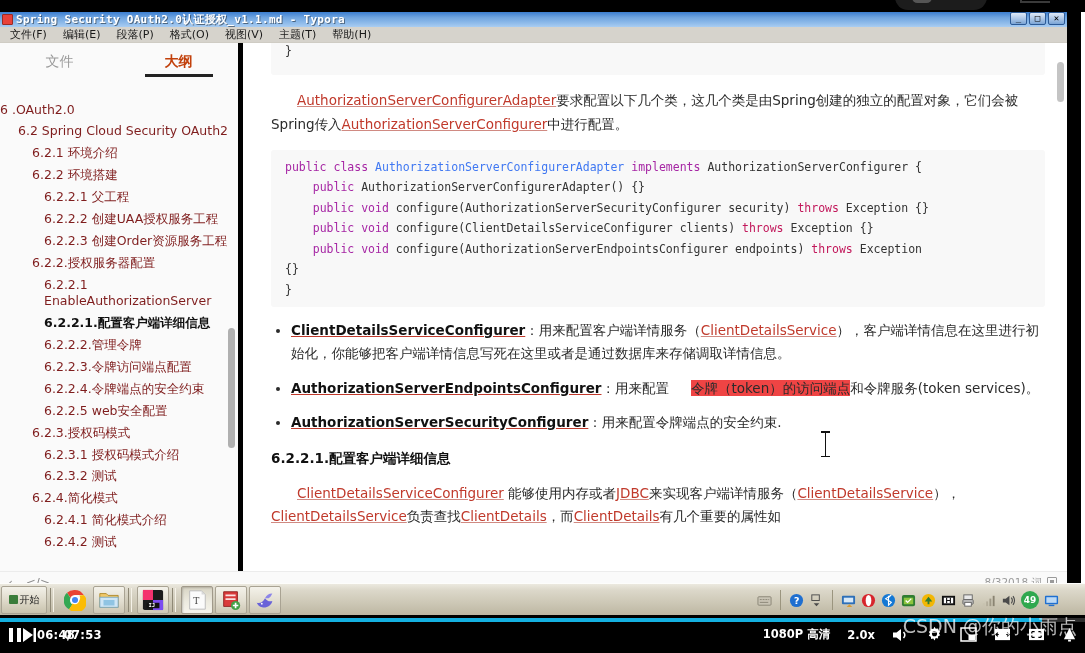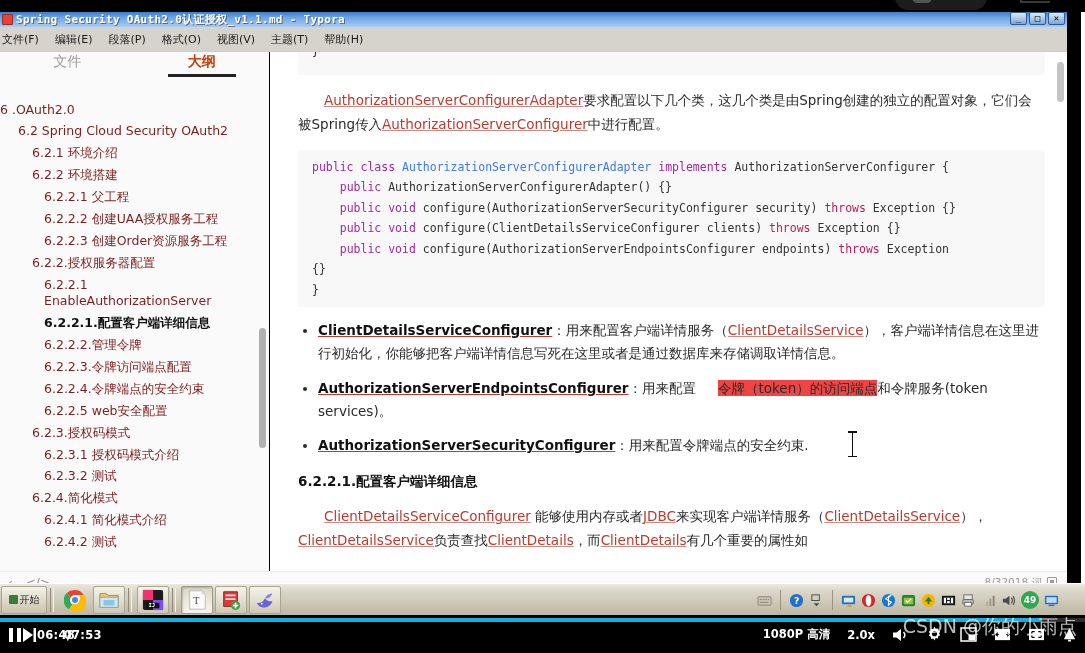--- a/index.html
+++ b/index.html
@@ -64,40 +64,40 @@
     width: 17px; height: 13px;
     background: linear-gradient(to bottom,#dfeaf8,#aec8e8 50%,#7ba5d6);
     border: 1px solid #2c5a96; border-radius: 2px;
     display: flex; align-items: center; justify-content: center;
     font-size: 9px; color: #000; font-family: "DejaVu Sans Mono", monospace;
     line-height: 1;
   }
 
   
   .menubar {
-    position: absolute; left: 0; top: 27px; width: 1067px; height: 25px;
+    position: absolute; left: 0; top: 27px; width: 1067px; height: 16px;
     background: #d6d3cc; display: flex; align-items: center; z-index: 20;
-    padding-left: 0px; border-bottom: 1px solid #cfccc4;
+    padding-left: 8px; border-bottom: 1px solid #cfccc4;
   }
   .menu-item {
     font-size: 11px; color: #1a1a1a; padding: 0 8px; white-space: nowrap;
     font-family: "DejaVu Sans", sans-serif;
   }
   .menu-item:first-child { margin-left: -6px; }
 
   
   .typora-body {
     position: absolute; left: 0; top: 43px; width: 1067px; height: 528px;
     background: #ffffff; display: flex; z-index: 15;
   }
 
   
   .sidebar {
-    position: relative; width: 270px; height: 528px;
-    background: #fafafa; border-right: 1px solid #000000; overflow: hidden;
+    position: relative; width: 243px; height: 528px;
+    background: #fafafa; border-right: 5px solid #000000; overflow: hidden;
   }
   .sidebar-tabs {
     display: flex; height: 44px; align-items: flex-start; padding-top: 10px;
   }
   .sb-tab {
     flex: 1; text-align: center; font-size: 14px; color: #9b9b9b;
     font-family: "DejaVu Sans", sans-serif; position: relative; padding-bottom: 6px;
   }
   .sb-tab.active { color: #c2410c; font-weight: bold; }
   .sb-tab.active:after {

